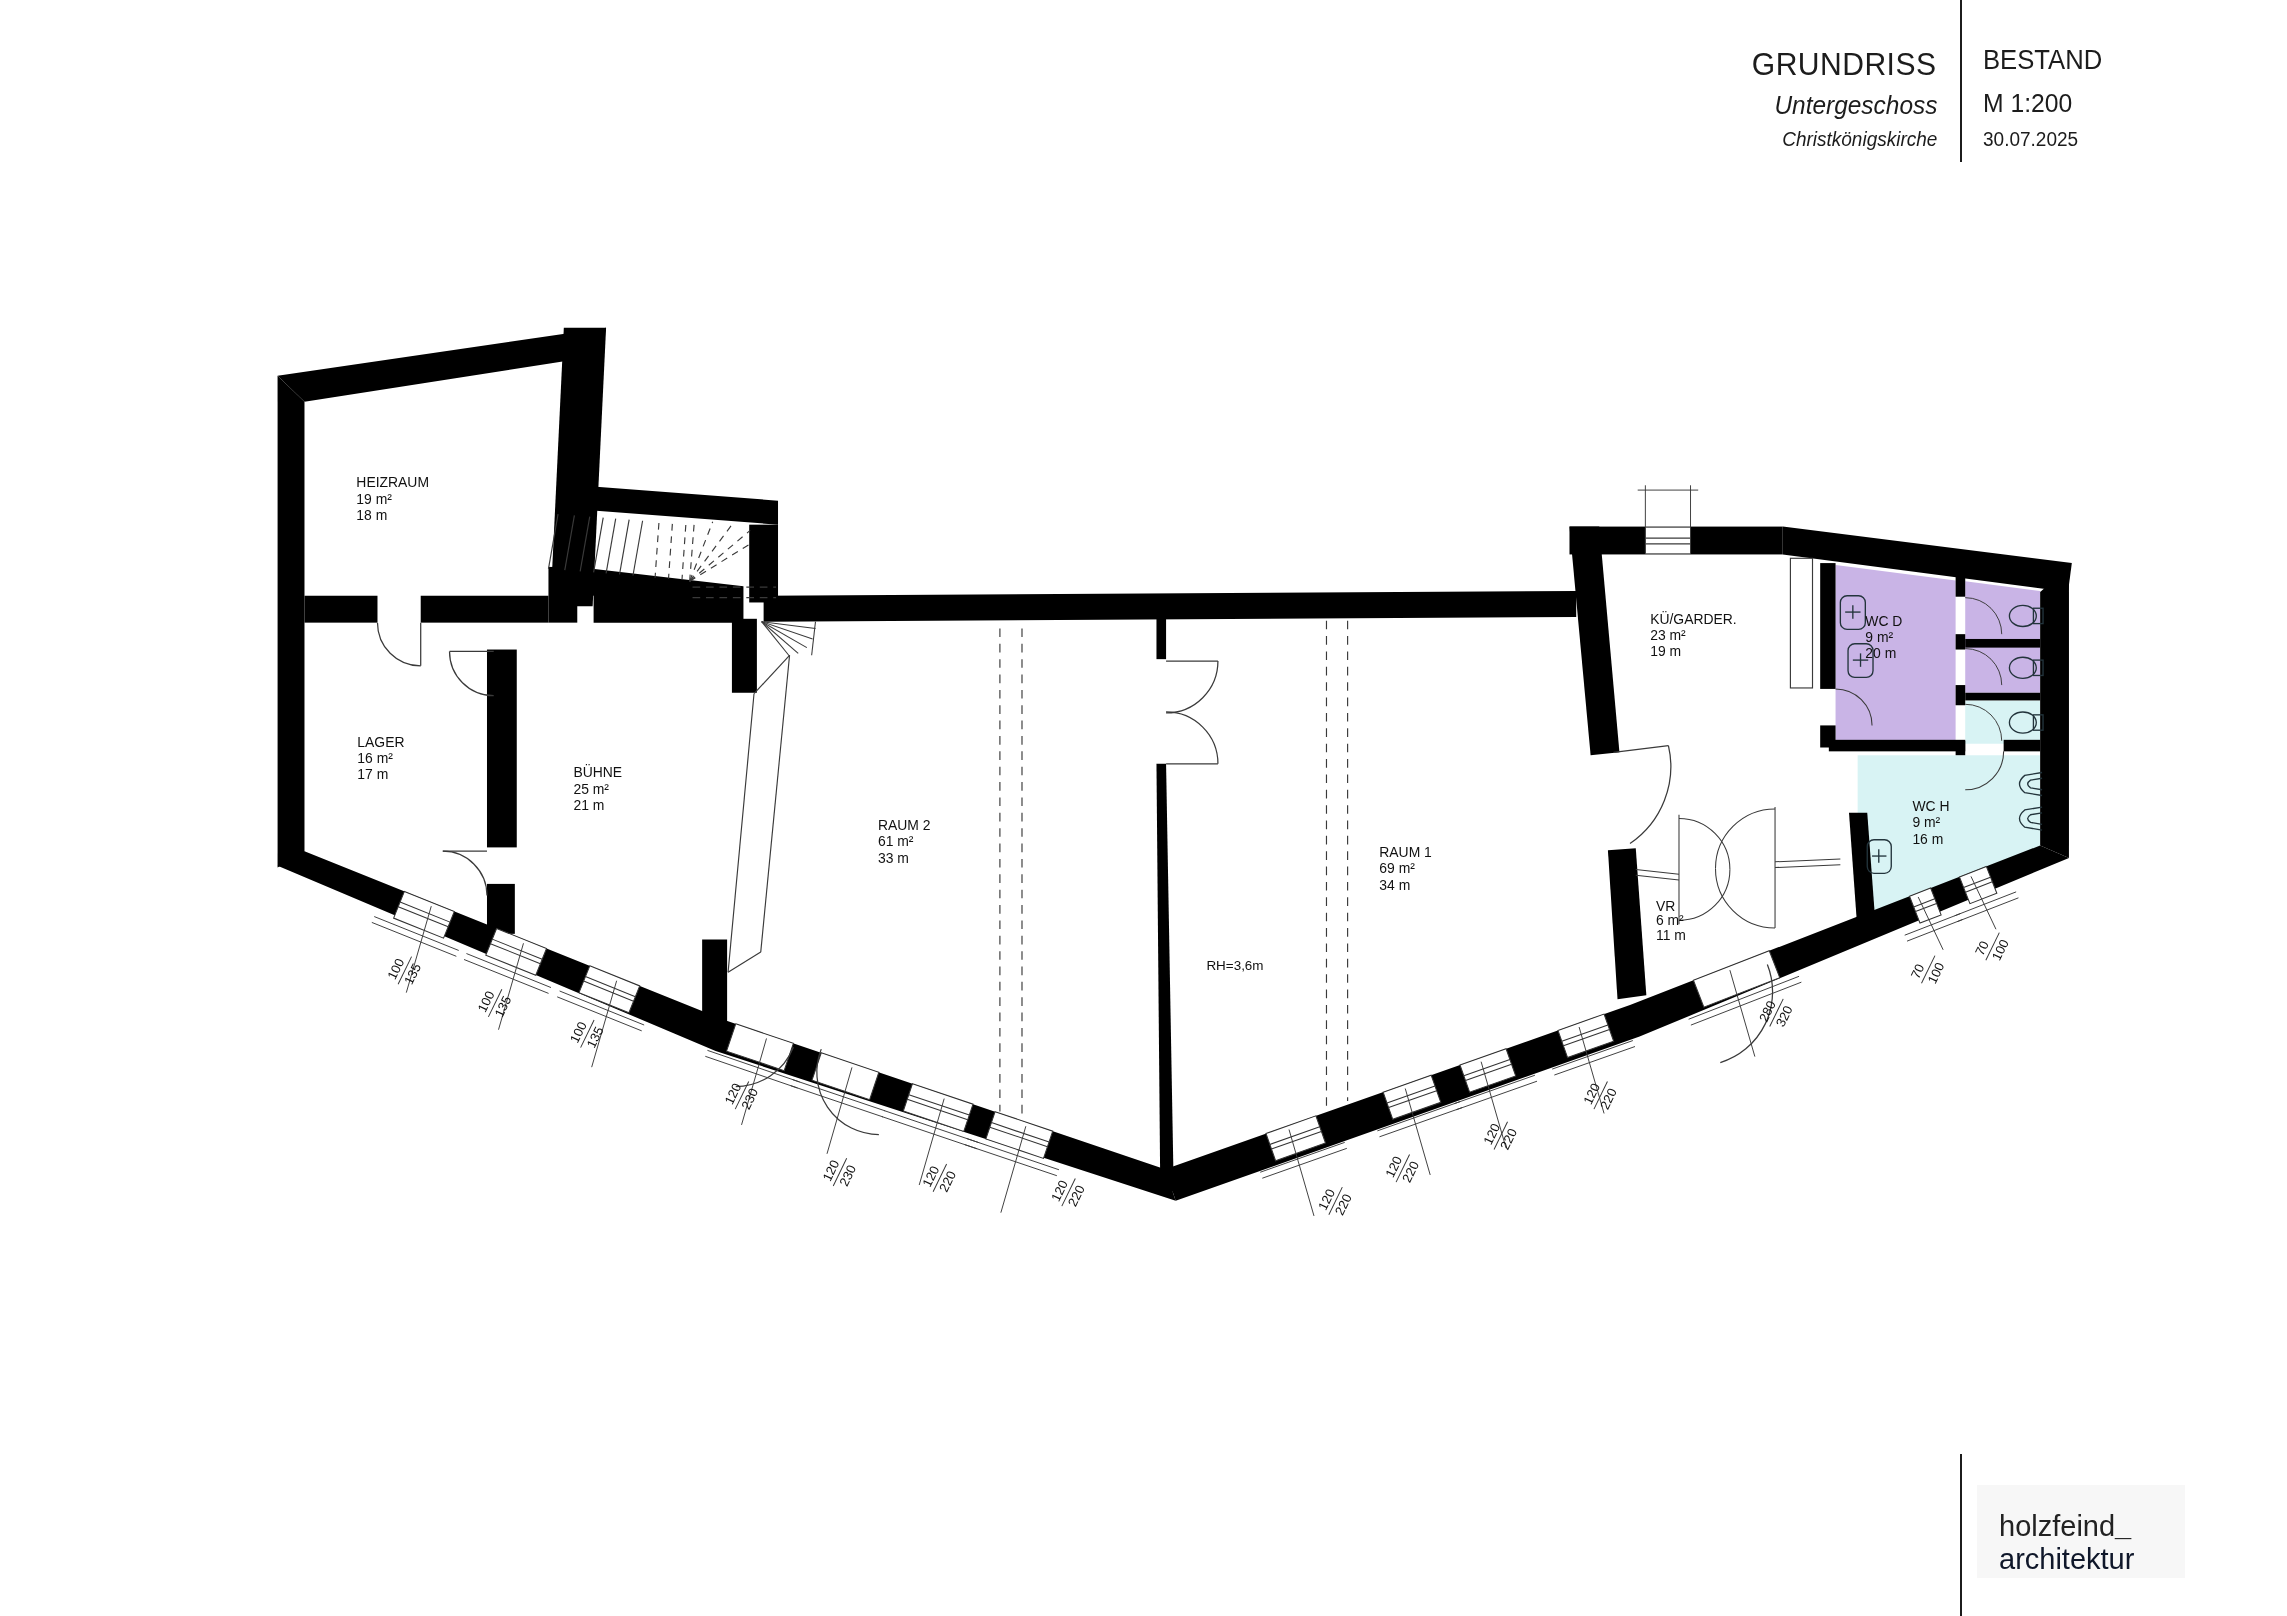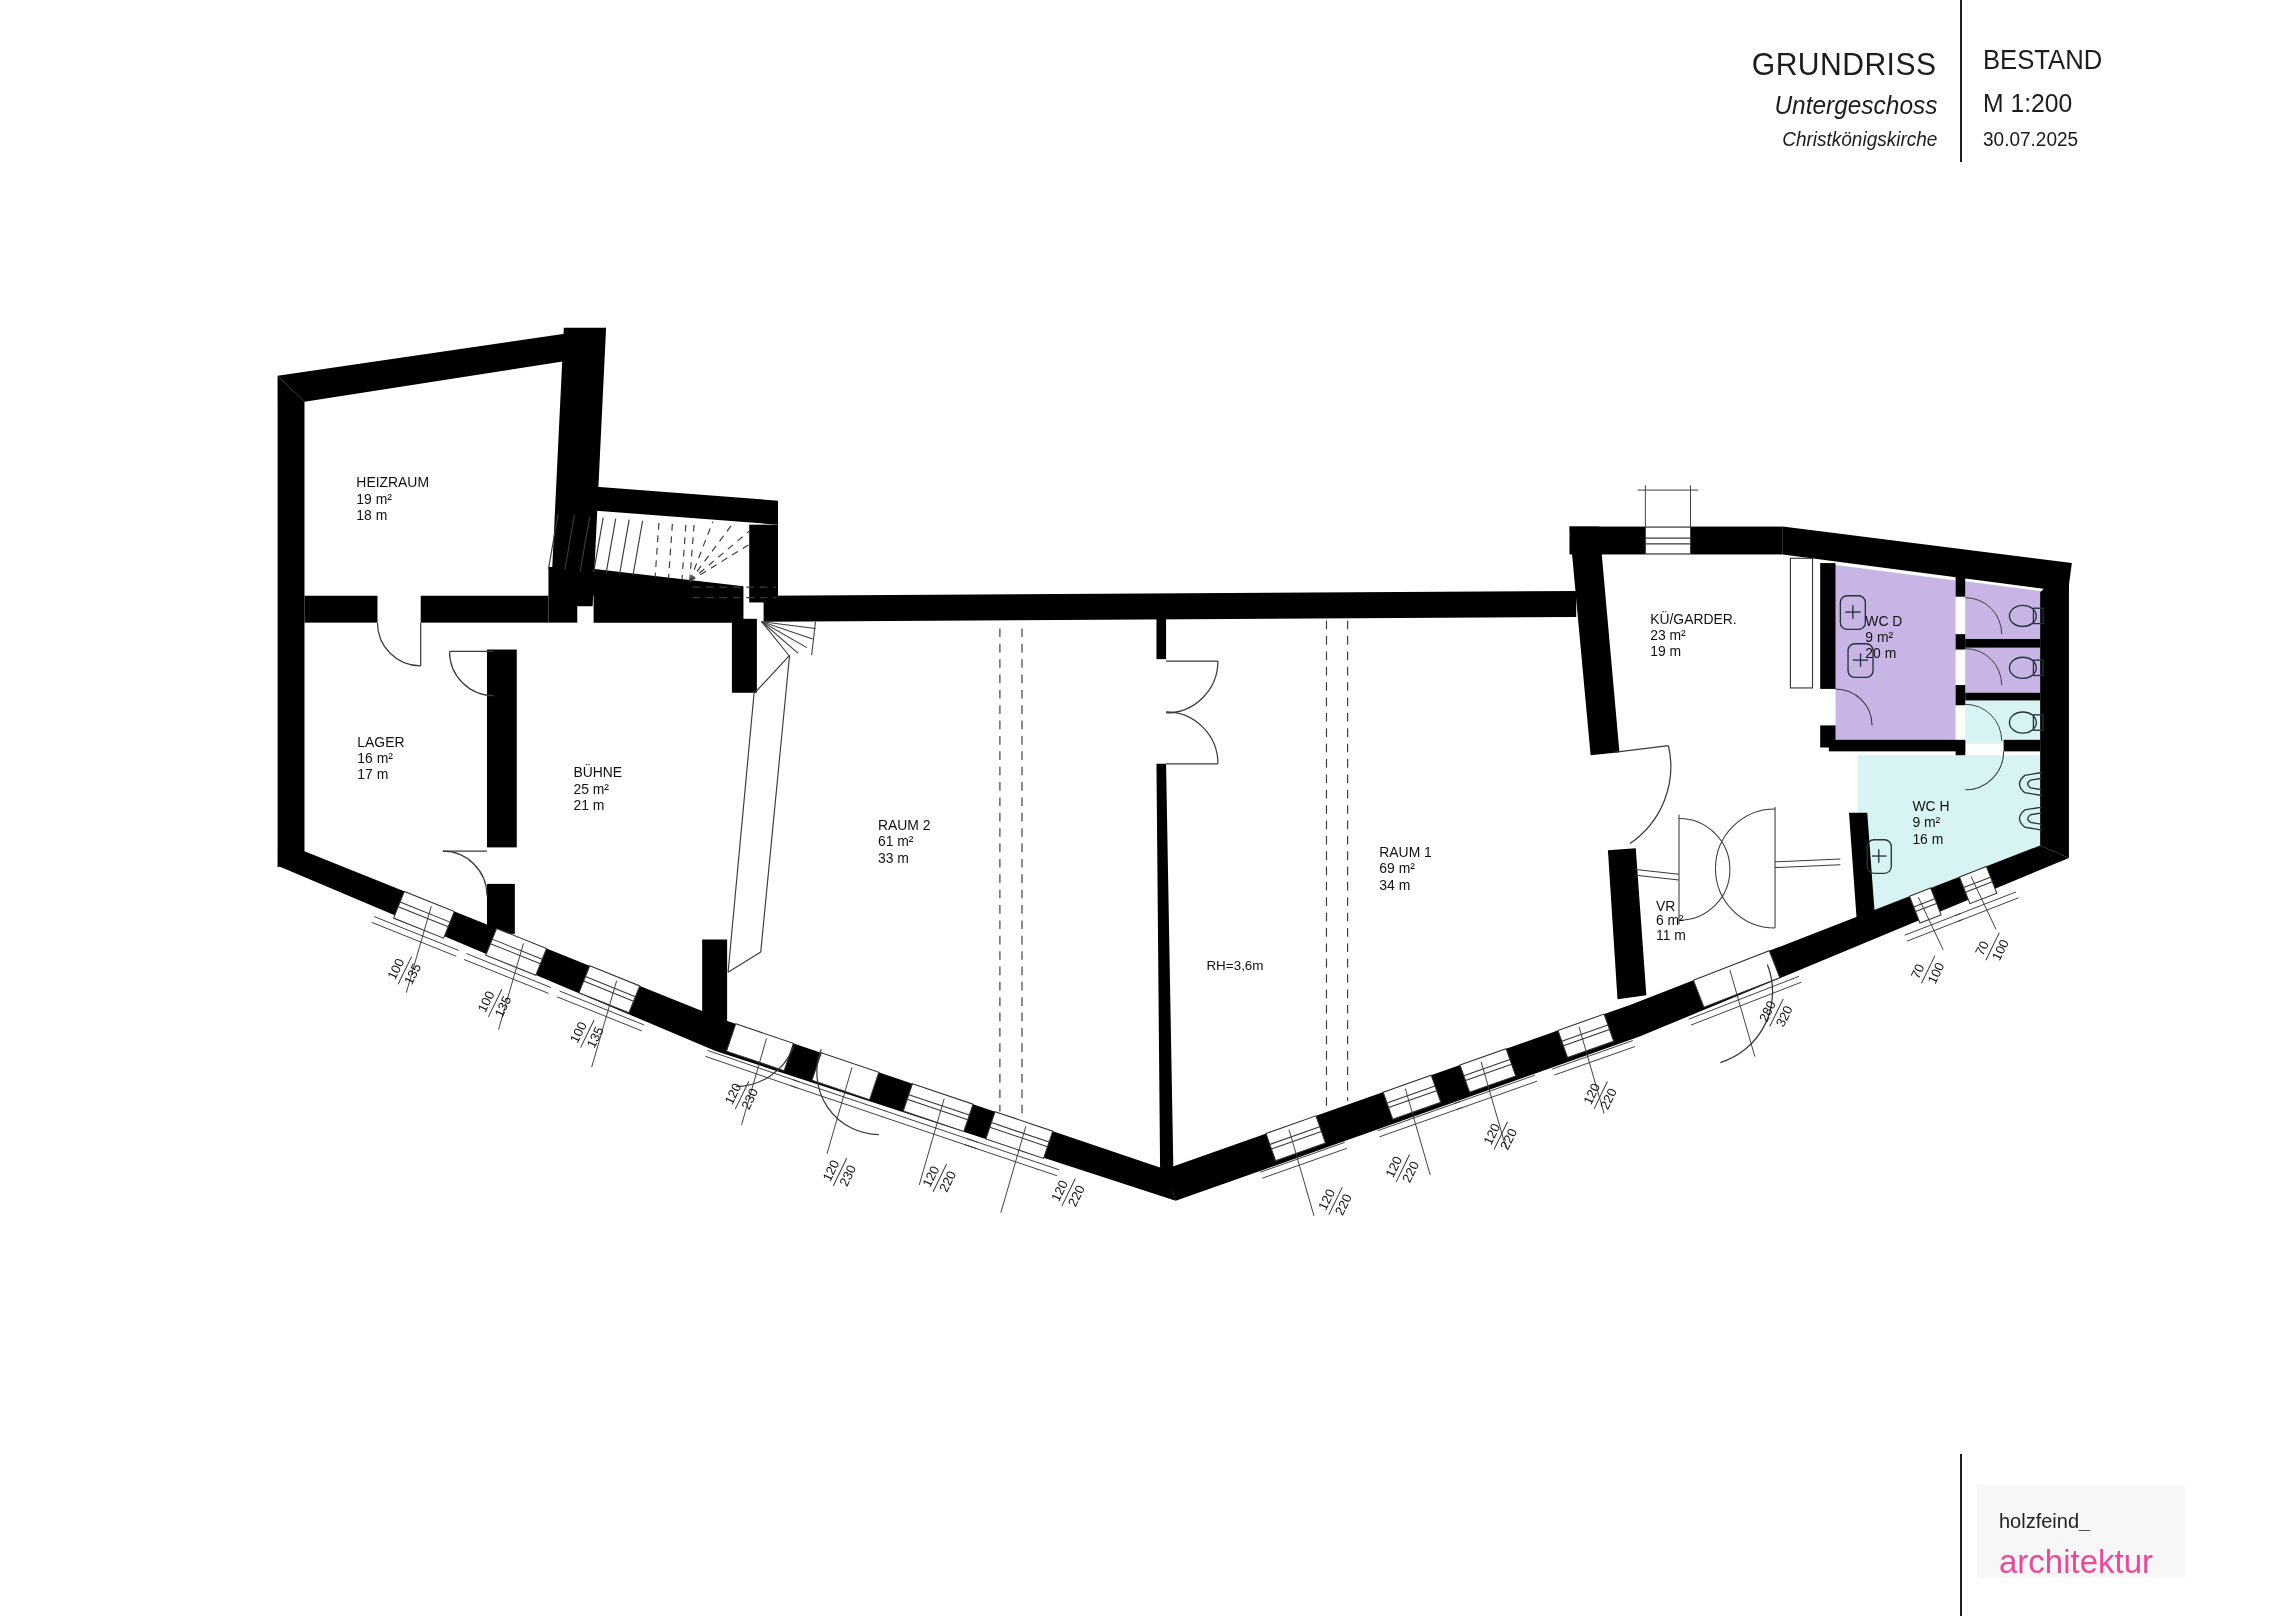--- a/index.html
+++ b/index.html
@@ -434,16 +434,16 @@
 <div class="tb" style="left:1983px;top:45px;font-size:27px;transform:scaleX(0.95);transform-origin:left;">BESTAND</div>
 
 <div class="tb" style="left:1983px;top:88px;font-size:26px;transform:scaleX(0.95);transform-origin:left;">M 1:200</div>
 
 <div class="tb" style="left:1983px;top:128px;font-size:20px;transform:scaleX(0.95);transform-origin:left;">30.07.2025</div>
 
 <div style="position:absolute;left:1960px;top:1454px;width:2.3px;height:163px;background:#1c1c1c;"></div>
 
 <div style="position:absolute;left:1977px;top:1485px;width:208px;height:93px;background:#f7f7f7;"></div>
 
-<div class="tb" style="left:1999px;top:1510px;font-size:20px;color:#222;">holzfeind<span style="font-weight:bold">_</span></div>
-
-<div class="tb" style="left:1999px;top:1543px;font-size:33px;color:#ec4899;">architektur</div>
+<div class="tb" style="left:1999px;top:1510px;font-size:29px;color:#222;">holzfeind<span style="font-weight:bold">_</span></div>
+
+<div class="tb" style="left:1999px;top:1543px;font-size:29px;color:#0f172a;">architektur</div>
 
 
 </body></html>

